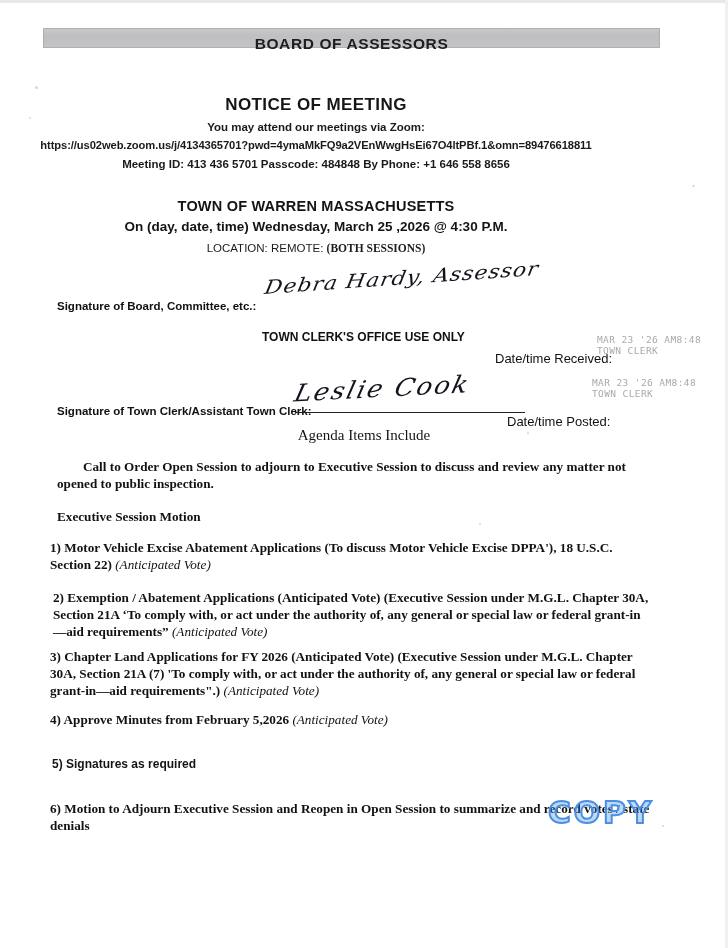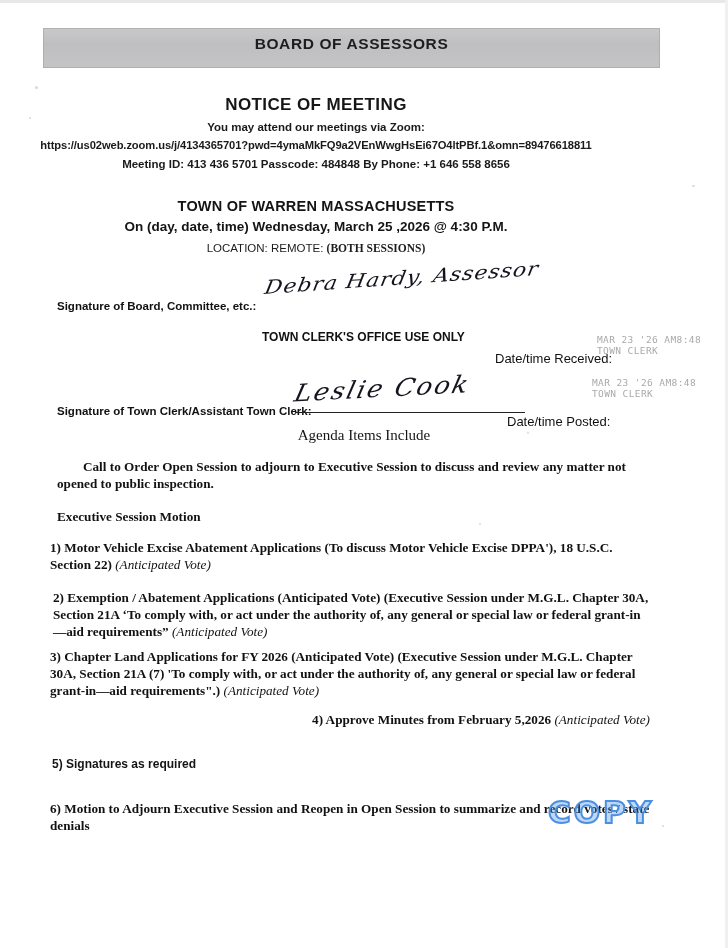--- a/index.html
+++ b/index.html
@@ -30,21 +30,21 @@
     width: 3px; height: 948px;
     background: #f0f0f0;
   }
 
   
   .banner {
     position: absolute;
     left: 43px;
     top: 28px;
     width: 617px;
-    height: 40px;
+    height: 20px;
     background: linear-gradient(180deg, #c9c9cb 0%, #bfbfc2 40%, #c4c4c6 100%);
     box-shadow: inset 0 0 0 1px rgba(150,150,152,0.45);
   }
   .banner-text {
     position: absolute;
     left: 0; right: 0;
     top: 7px;
     text-align: center;
     font-size: 15.5px;
     font-weight: bold;
@@ -204,21 +204,21 @@
   .call-to-order {
     left: 57px;
     top: 458px;
     width: 600px;
     text-indent: 26px;
   }
   .exec-heading { left: 57px; top: 508px; }
   .item1 { left: 50px; top: 539px; width: 600px; }
   .item2 { left: 53px; top: 589px; width: 600px; }
   .item3 { left: 50px; top: 648px; width: 600px; }
-  .item4 { left: 50px; top: 711px; width: 600px; text-align: right; }
+  .item4 { left: 50px; top: 711px; width: 600px; }
   .item6 { left: 50px; top: 800px; width: 600px; }
 
   .item5 {
     position: absolute;
     left: 52px;
     top: 757px;
     font-family: "Liberation Sans", sans-serif;
     font-size: 12px;
     font-weight: bold;
     color: #151515;

